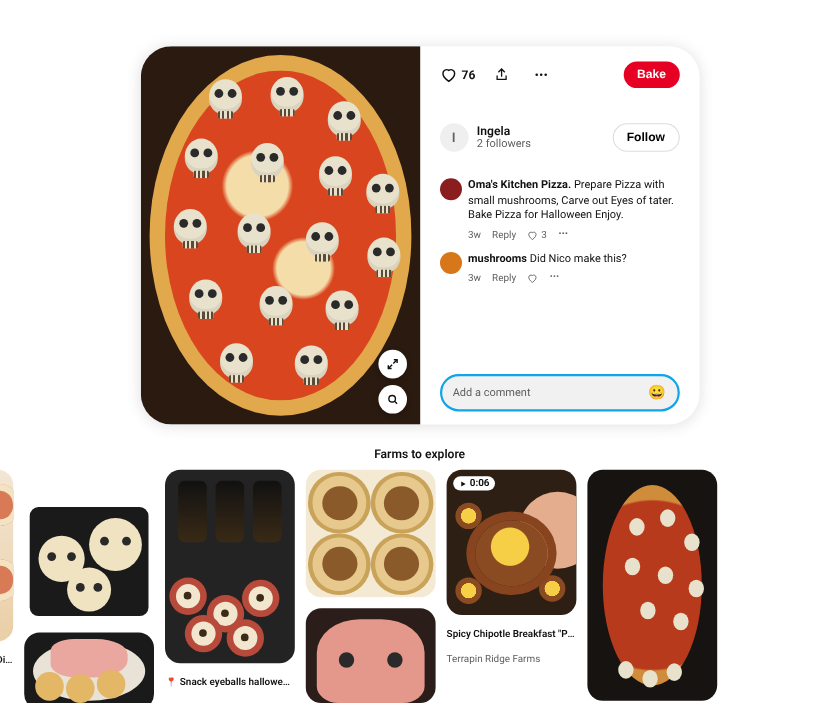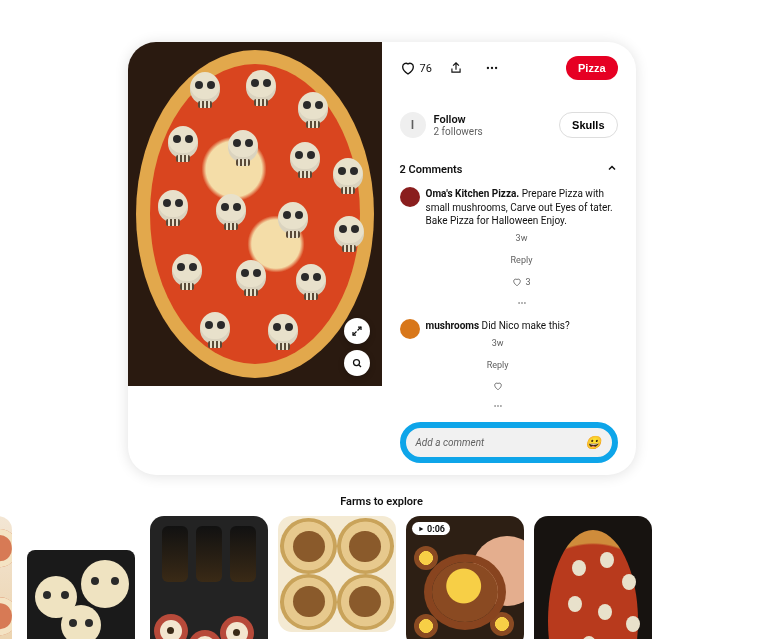--- a/index.html
+++ b/index.html
@@ -16,44 +16,44 @@
   .crust { position:absolute; inset:8px; border-radius:50%; background:#e2a84c; }
   .cheese { position:absolute; inset:22px; border-radius:50%; background: radial-gradient(circle at 40% 35%, #f4dda8 0 12%, transparent 14%), radial-gradient(circle at 60% 60%, #f4dda8 0 11%, transparent 13%), #d9451f; }
   .skull { position:absolute; width:30px; height:32px; background:#e8e1cb; border-radius:50% 50% 45% 45%; box-shadow: inset 0 -5px 0 rgba(0,0,0,0.06); }
   .skull::before, .skull::after { content:""; position:absolute; width:8px; height:8px; background:#2a2a2a; border-radius:50%; top:9px; }
   .skull::before { left:5px; } .skull::after { right:5px; }
   .skull .teeth { position:absolute; bottom:-4px; left:8px; width:14px; height:7px; background:#e8e1cb; border-radius:2px; background-image: repeating-linear-gradient(90deg,#5a4a38 0 2px,#e8e1cb 2px 4px); }
 
   .card-right { flex: 1; padding: 14px 18px 12px; display: flex; flex-direction: column; min-width: 0; }
   .actions { display: flex; align-items: center; gap: 12px; }
   .actions svg { display: block; }
-  .heart { display:flex; align-items:center; gap:4px; font-size:11px; font-weight:400; color:#111; }
+  .heart { display:flex; align-items:center; gap:4px; font-size:11px; font-weight:700; color:#111; }
   .ico-btn { width:24px; height:24px; display:flex;align-items:center;justify-content:center;border-radius:50%; cursor:pointer; }
   .save-btn { margin-left:auto; background:#e60023; color:#fff; font-size:11px; font-weight:600; padding:6px 12px; border-radius:18px; border:none; cursor:pointer; }
 
   .profile-row { display:flex; align-items:center; gap:8px; margin-top:32px; margin-bottom: 24px; }
   .avatar { width:26px; height:26px; border-radius:50%; background:#efefef; display:flex;align-items:center;justify-content:center; font-size:12px; font-weight:600; color:#5f5f5f; }
   .pname { font-size:11px; font-weight:600; line-height:1.2; }
   .pfollowers { font-size:10px; color:#5f5f5f; }
   .follow-btn { margin-left:auto; font-size:11px; font-weight:600; background:#fff; border:1px solid #ddd; padding:6px 12px; border-radius:18px; cursor:pointer; }
 
   .comments-hdr { display:flex; align-items:center; justify-content:space-between; font-size:11px; font-weight:600; margin-bottom:10px; }
   .chev { font-size:12px; }
 
   .comment { display:flex; gap:6px; font-size:10px; line-height:1.35; margin-bottom:8px; }
   .cavatar { width:20px; height:20px; border-radius:50%; flex-shrink:0; }
   .c0 { background:#8a1e1e; }
   .c1 { background:#d8771a; }
   .comment .body { min-width:0; }
   .comment .author { font-weight:700; }
   .comment .text { font-weight:400; color:#111; }
-  .comment .meta { margin-top:4px; display:flex; gap:10px; align-items:center; color:#5f5f5f; font-size:9px;flex-direction:column; }
+  .comment .meta { margin-top:4px; display:flex; gap:10px; align-items:center; color:#5f5f5f; font-size:9px; }
   .meta .heart-sm { display:flex; gap:3px; align-items:center; }
 
-  .add-comment { margin-top:auto; border:6px solid #0ea5e9; background:#f1f1f1; border-radius:22px; padding:7px 10px; display:flex; align-items:center; font-size:10px; color:#5f5f5f;font-style:italic; }
+  .add-comment { margin-top:auto; border:2px solid #0ea5e9; background:#f1f1f1; border-radius:22px; padding:7px 10px; display:flex; align-items:center; font-size:10px; color:#5f5f5f; }
   .emoji-ico { margin-left:auto; font-size:13px; }
 
   .more-hdr { text-align:center; font-size:11px; font-weight:600; margin:12px 0 8px; }
   .explore { display:flex; gap:10px; padding:0 10px; }
   .col { display:flex; flex-direction:column; gap:10px; width:118px; flex-shrink:0; }
   .col.first { width:118px; margin-left:-116px; } 
   .thumb { width:100%; border-radius:14px; background:#ccc; position:relative; overflow:hidden; }
   .caption { font-size:9px; font-weight:600; line-height:1.2; margin-top:3px; overflow:hidden; white-space:nowrap; text-overflow:ellipsis; }
   .subcap { display:flex; gap:4px; align-items:center; font-size:9px; color:#5f5f5f; margin-top:2px; }
   .hotdog-bg   { background: linear-gradient(180deg,#f3e6d4,#eacfa6); }
@@ -181,40 +181,32 @@
             <path d="M5 13v6h14v-6"></path>
           </svg>
       </div>
       <div class="ico-btn">
         <svg width="14" height="14" viewBox="0 0 24 24" fill="#111">
             <circle cx="5" cy="12" r="2"></circle>
             <circle cx="12" cy="12" r="2"></circle>
             <circle cx="19" cy="12" r="2"></circle>
           </svg>
       </div>
-      <button class="save-btn">Pizza</button>
+      <button class="save-btn">Bake</button>
     </div>
 
     <div class="profile-row">
       <div class="avatar">I</div>
       <div>
-        <div class="pname">Follow</div>
+        <div class="pname">Ingela</div>
         <div class="pfollowers">2 followers</div>
       </div>
-      <button class="follow-btn">Skulls</button>
-    </div>
-
-    <div class="comments-hdr">
-      <span>2 Comments</span>
-      <span class="chev">
-        <svg width="12" height="12" viewBox="0 0 24 24" fill="none" stroke="#111" stroke-width="3">
-            <path d="M6 15l6-6 6 6"></path>
-          </svg>
-      </span>
-    </div>
+      <button class="follow-btn">Follow</button>
+    </div>
+
 
     <div class="comment">
       <div class="cavatar c0"></div>
       <div class="body">
         <span class="author">Oma's Kitchen Pizza.</span>
         <span class="text">Prepare Pizza with small mushrooms, Carve out Eyes of tater. Bake Pizza for Halloween Enjoy.</span>
         <div class="meta">
           <span>3w</span>
           <span>Reply</span>
           <span class="heart-sm">

